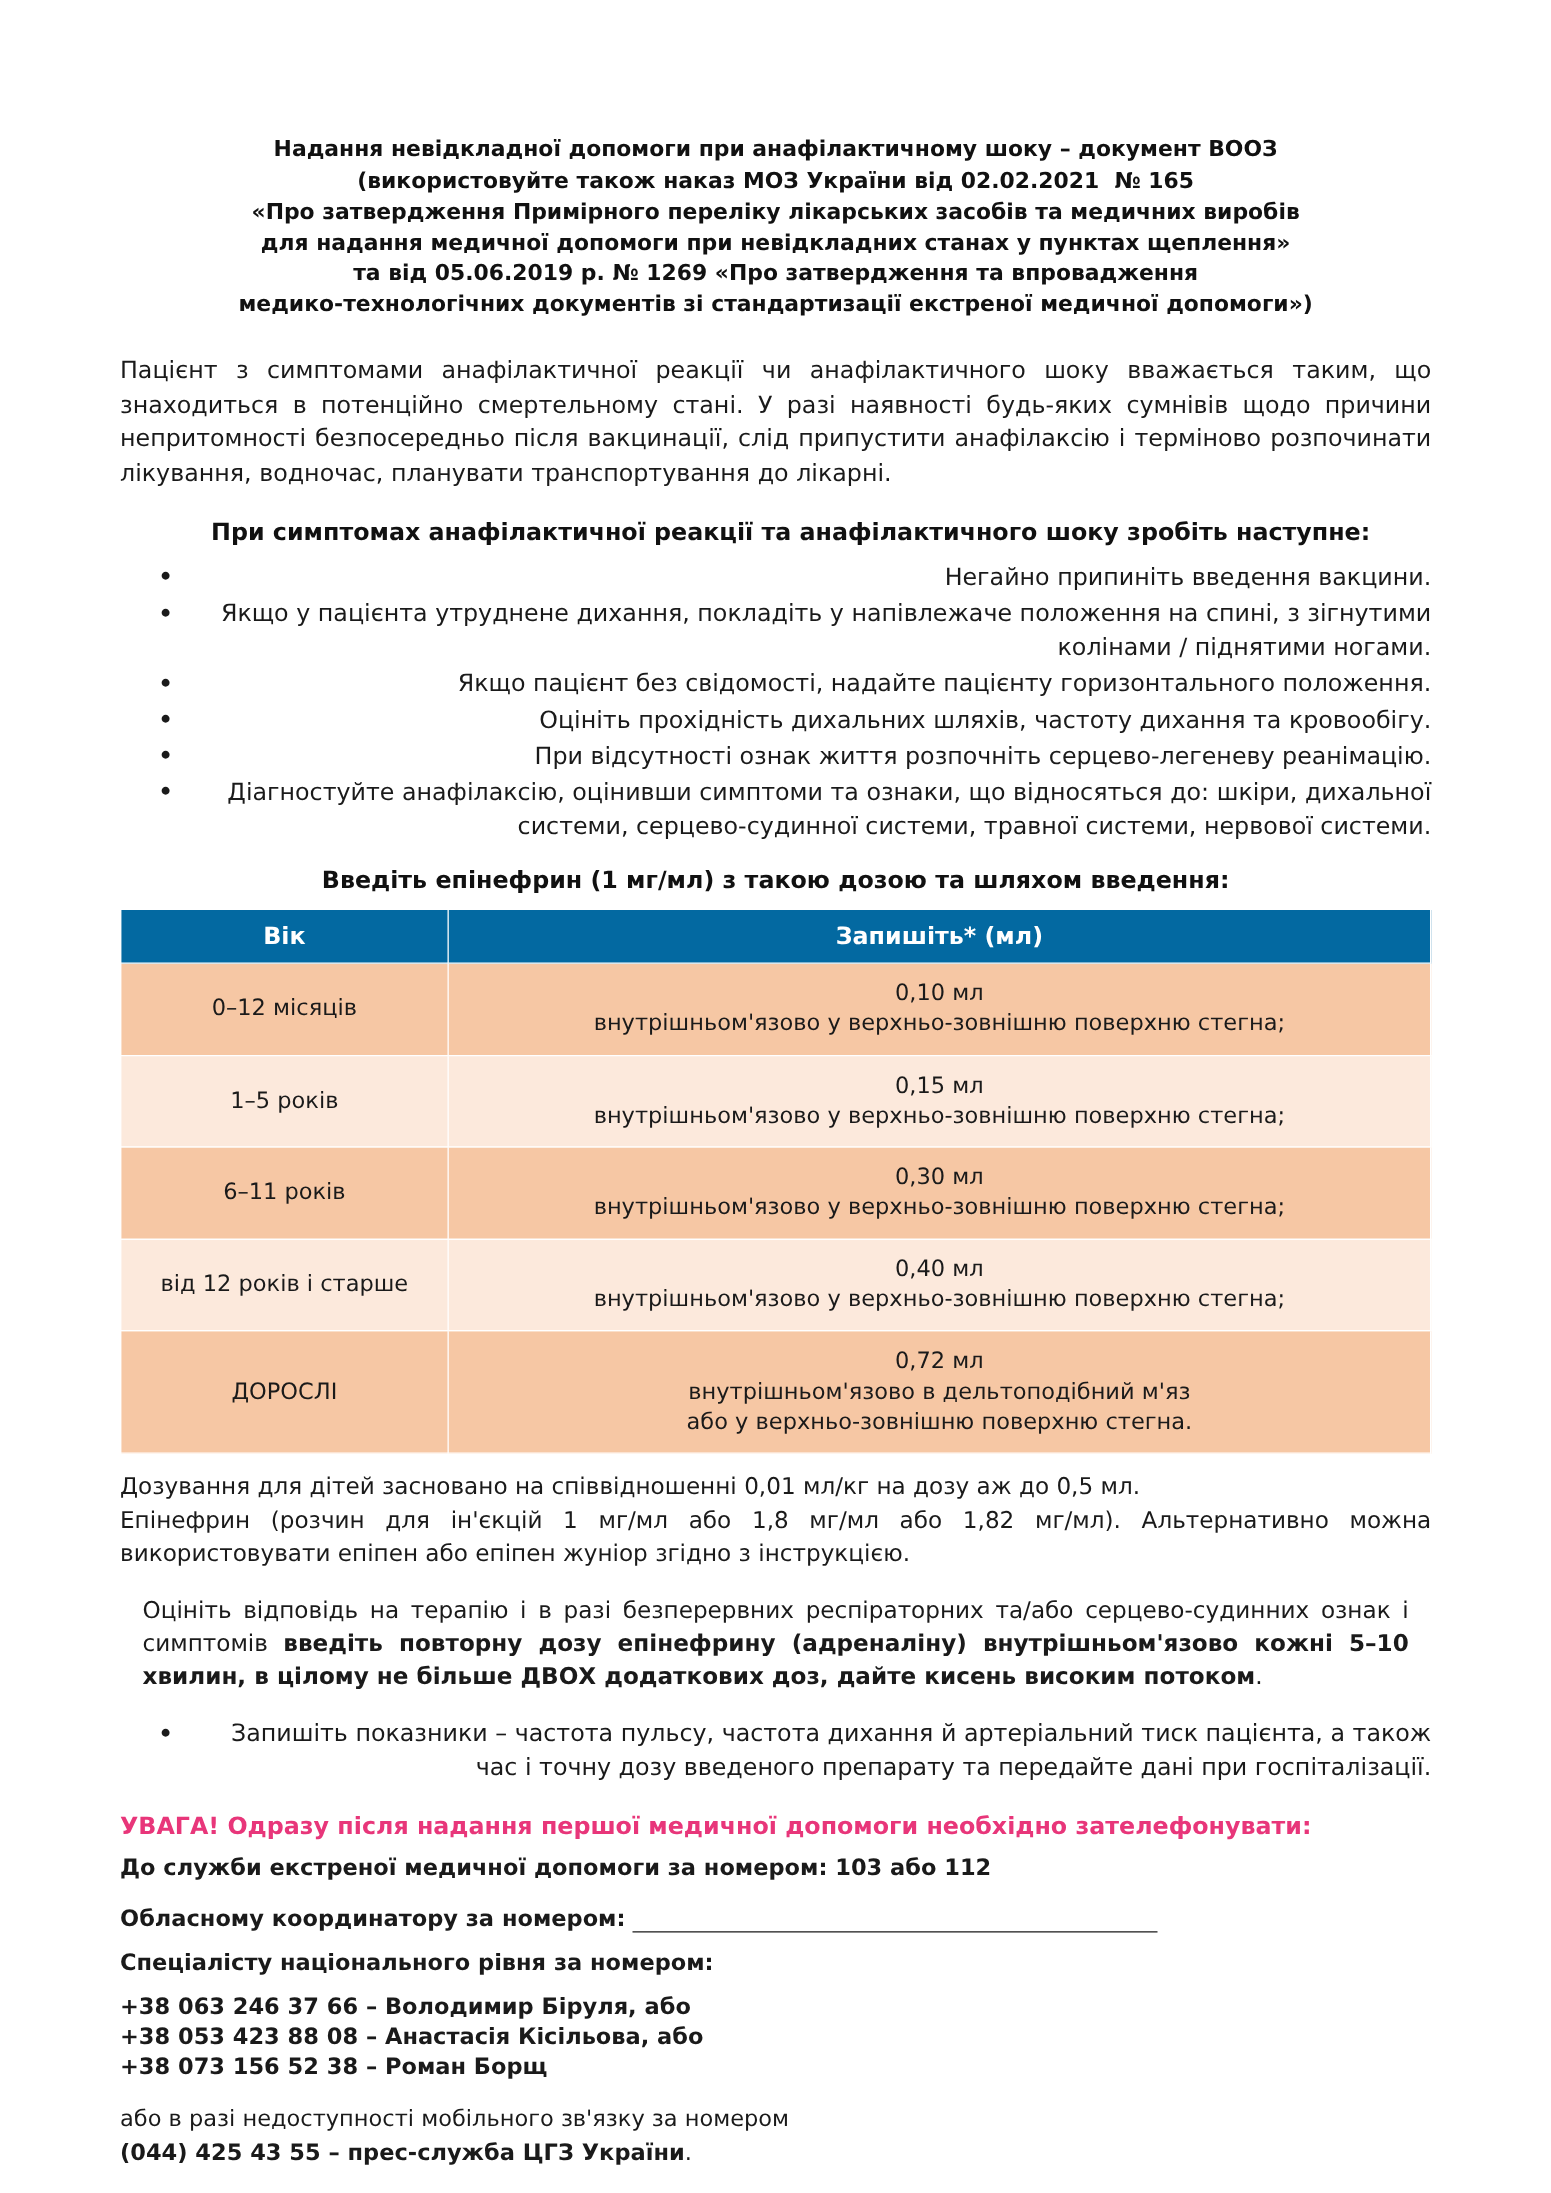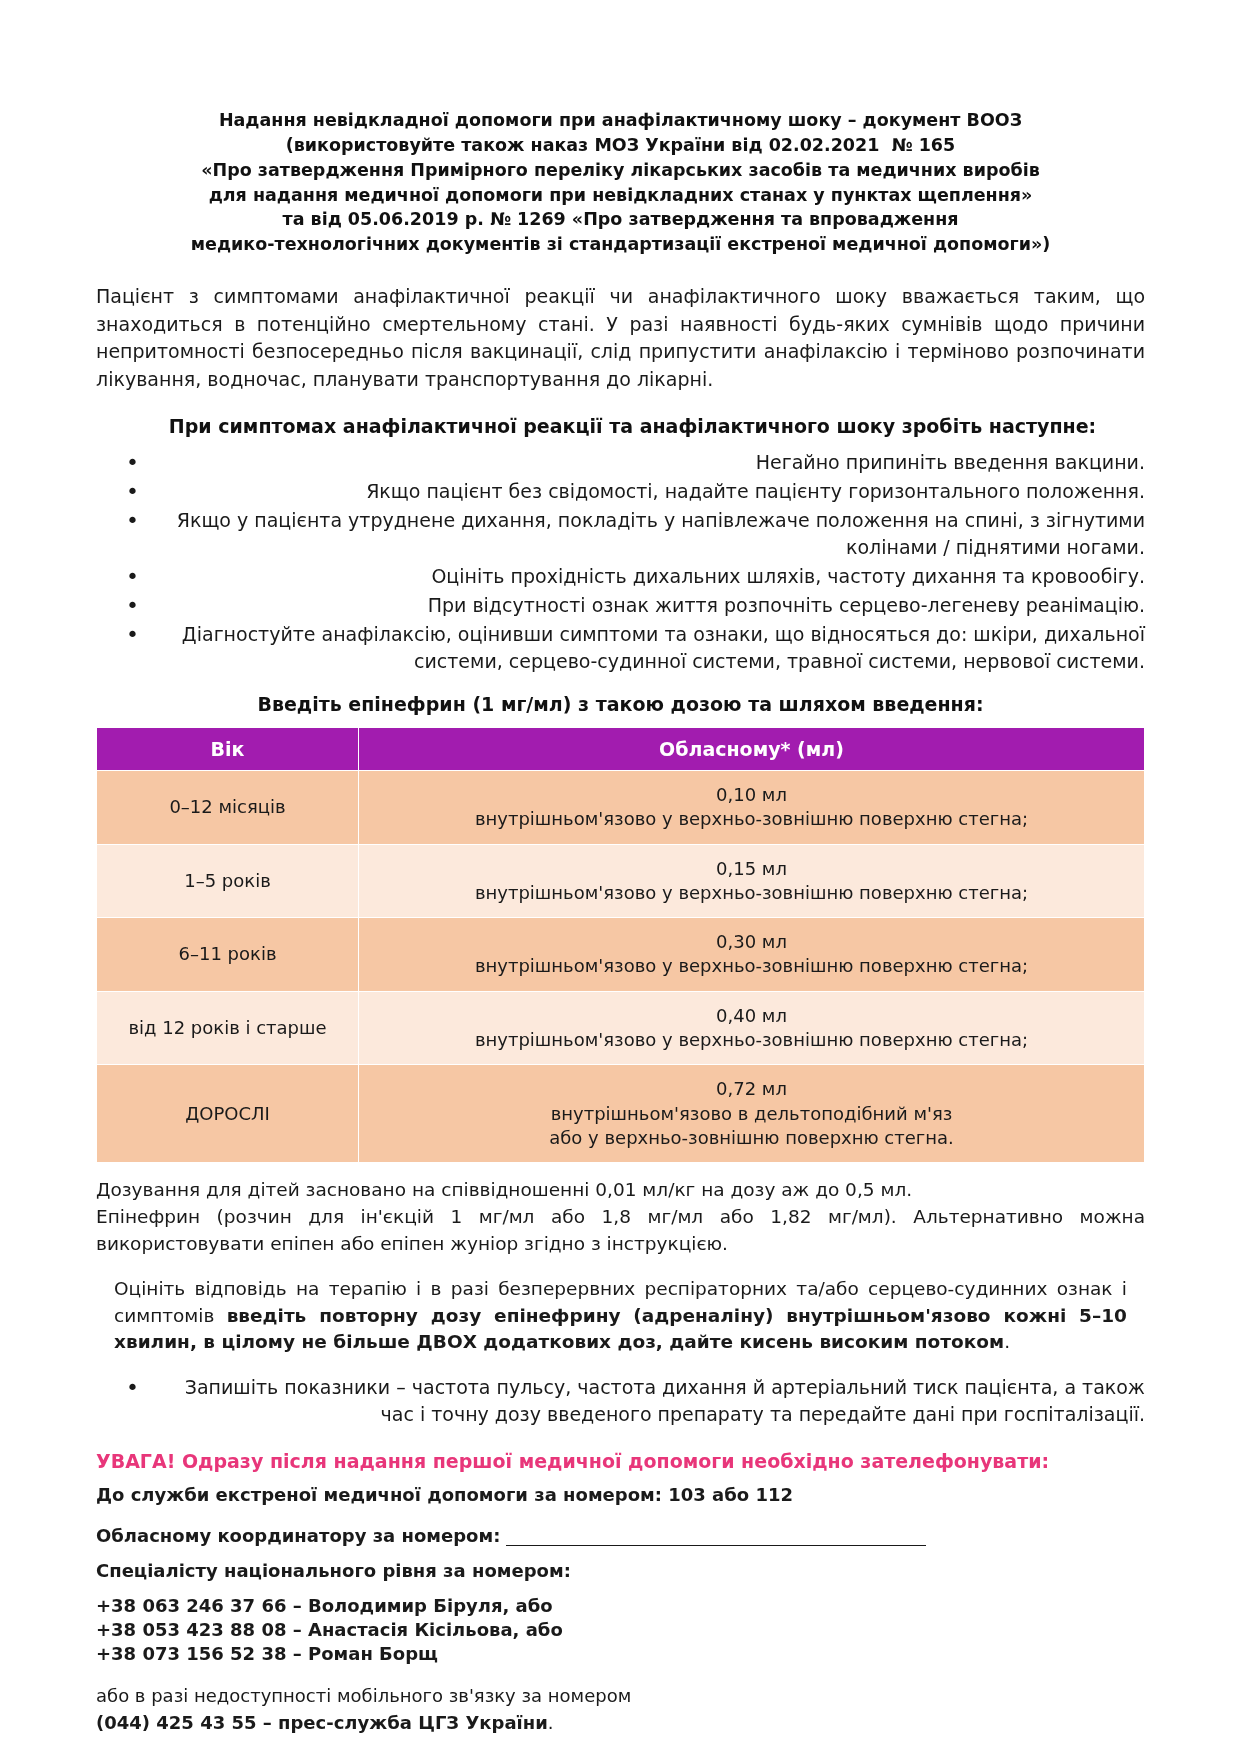--- a/index.html
+++ b/index.html
@@ -76,21 +76,21 @@
   }
 
   
   table.dose-table {
     width: 100%;
     border-collapse: collapse;
     margin: 6px 0 14px 0;
     table-layout: fixed;
   }
   table.dose-table th {
-    background: #a21caf;
+    background: #0369a1;
     color: #ffffff;
     font-weight: bold;
     font-size: 19px;
     padding: 10px 6px;
     text-align: center;
     border: 1px solid #ffffff;
   }
   table.dose-table td {
     font-size: 18px;
     padding: 12px 8px;
@@ -163,38 +163,38 @@
     <span class="line">та від 05.06.2019 р. № 1269 «Про затвердження та впровадження</span>
     <span class="line">медико-технологічних документів зі стандартизації екстреної медичної допомоги»)</span>
   </div>
 
   <p class="intro">Пацієнт з симптомами анафілактичної реакції чи анафілактичного шоку вважається таким, що знаходиться в потенційно смертельному стані. У разі наявності будь-яких сумнівів щодо причини непритомності безпосередньо після вакцинації, слід припустити анафілаксію і терміново розпочинати лікування, водночас, планувати транспортування до лікарні.</p>
 
   <div class="section-heading left-pad">При симптомах анафілактичної реакції та анафілактичного шоку зробіть наступне:</div>
 
   <ul class="bullets">
     <li>Негайно припиніть введення вакцини.</li>
+    <li>Якщо у пацієнта утруднене дихання, покладіть у напівлежаче положення на спині, з зігнутими колінами / піднятими ногами.</li>
     <li>Якщо пацієнт без свідомості, надайте пацієнту горизонтального положення.</li>
-    <li>Якщо у пацієнта утруднене дихання, покладіть у напівлежаче положення на спині, з зігнутими колінами / піднятими ногами.</li>
     <li>Оцініть прохідність дихальних шляхів, частоту дихання та кровообігу.</li>
     <li>При відсутності ознак життя розпочніть серцево-легеневу реанімацію.</li>
     <li>Діагностуйте анафілаксію, оцінивши симптоми та ознаки, що відносяться до: шкіри, дихальної системи, серцево-судинної системи, травної системи, нервової системи.</li>
   </ul>
 
   <div class="section-heading">Введіть епінефрин (1 мг/мл) з такою дозою та шляхом введення:</div>
 
   <table class="dose-table">
     <colgroup>
         <col class="c1">
         <col class="c2">
       </colgroup>
     <thead>
       <tr>
         <th>Вік</th>
-        <th>Обласному* (мл)</th>
+        <th>Запишіть* (мл)</th>
       </tr>
     </thead>
     <tbody>
       <tr class="shade-a">
         <td>0–12 місяців</td>
         <td>
           <span class="cell-line">0,10 мл</span>
           <span class="cell-line">внутрішньом'язово у верхньо-зовнішню поверхню стегна;</span>
         </td>
       </tr>

